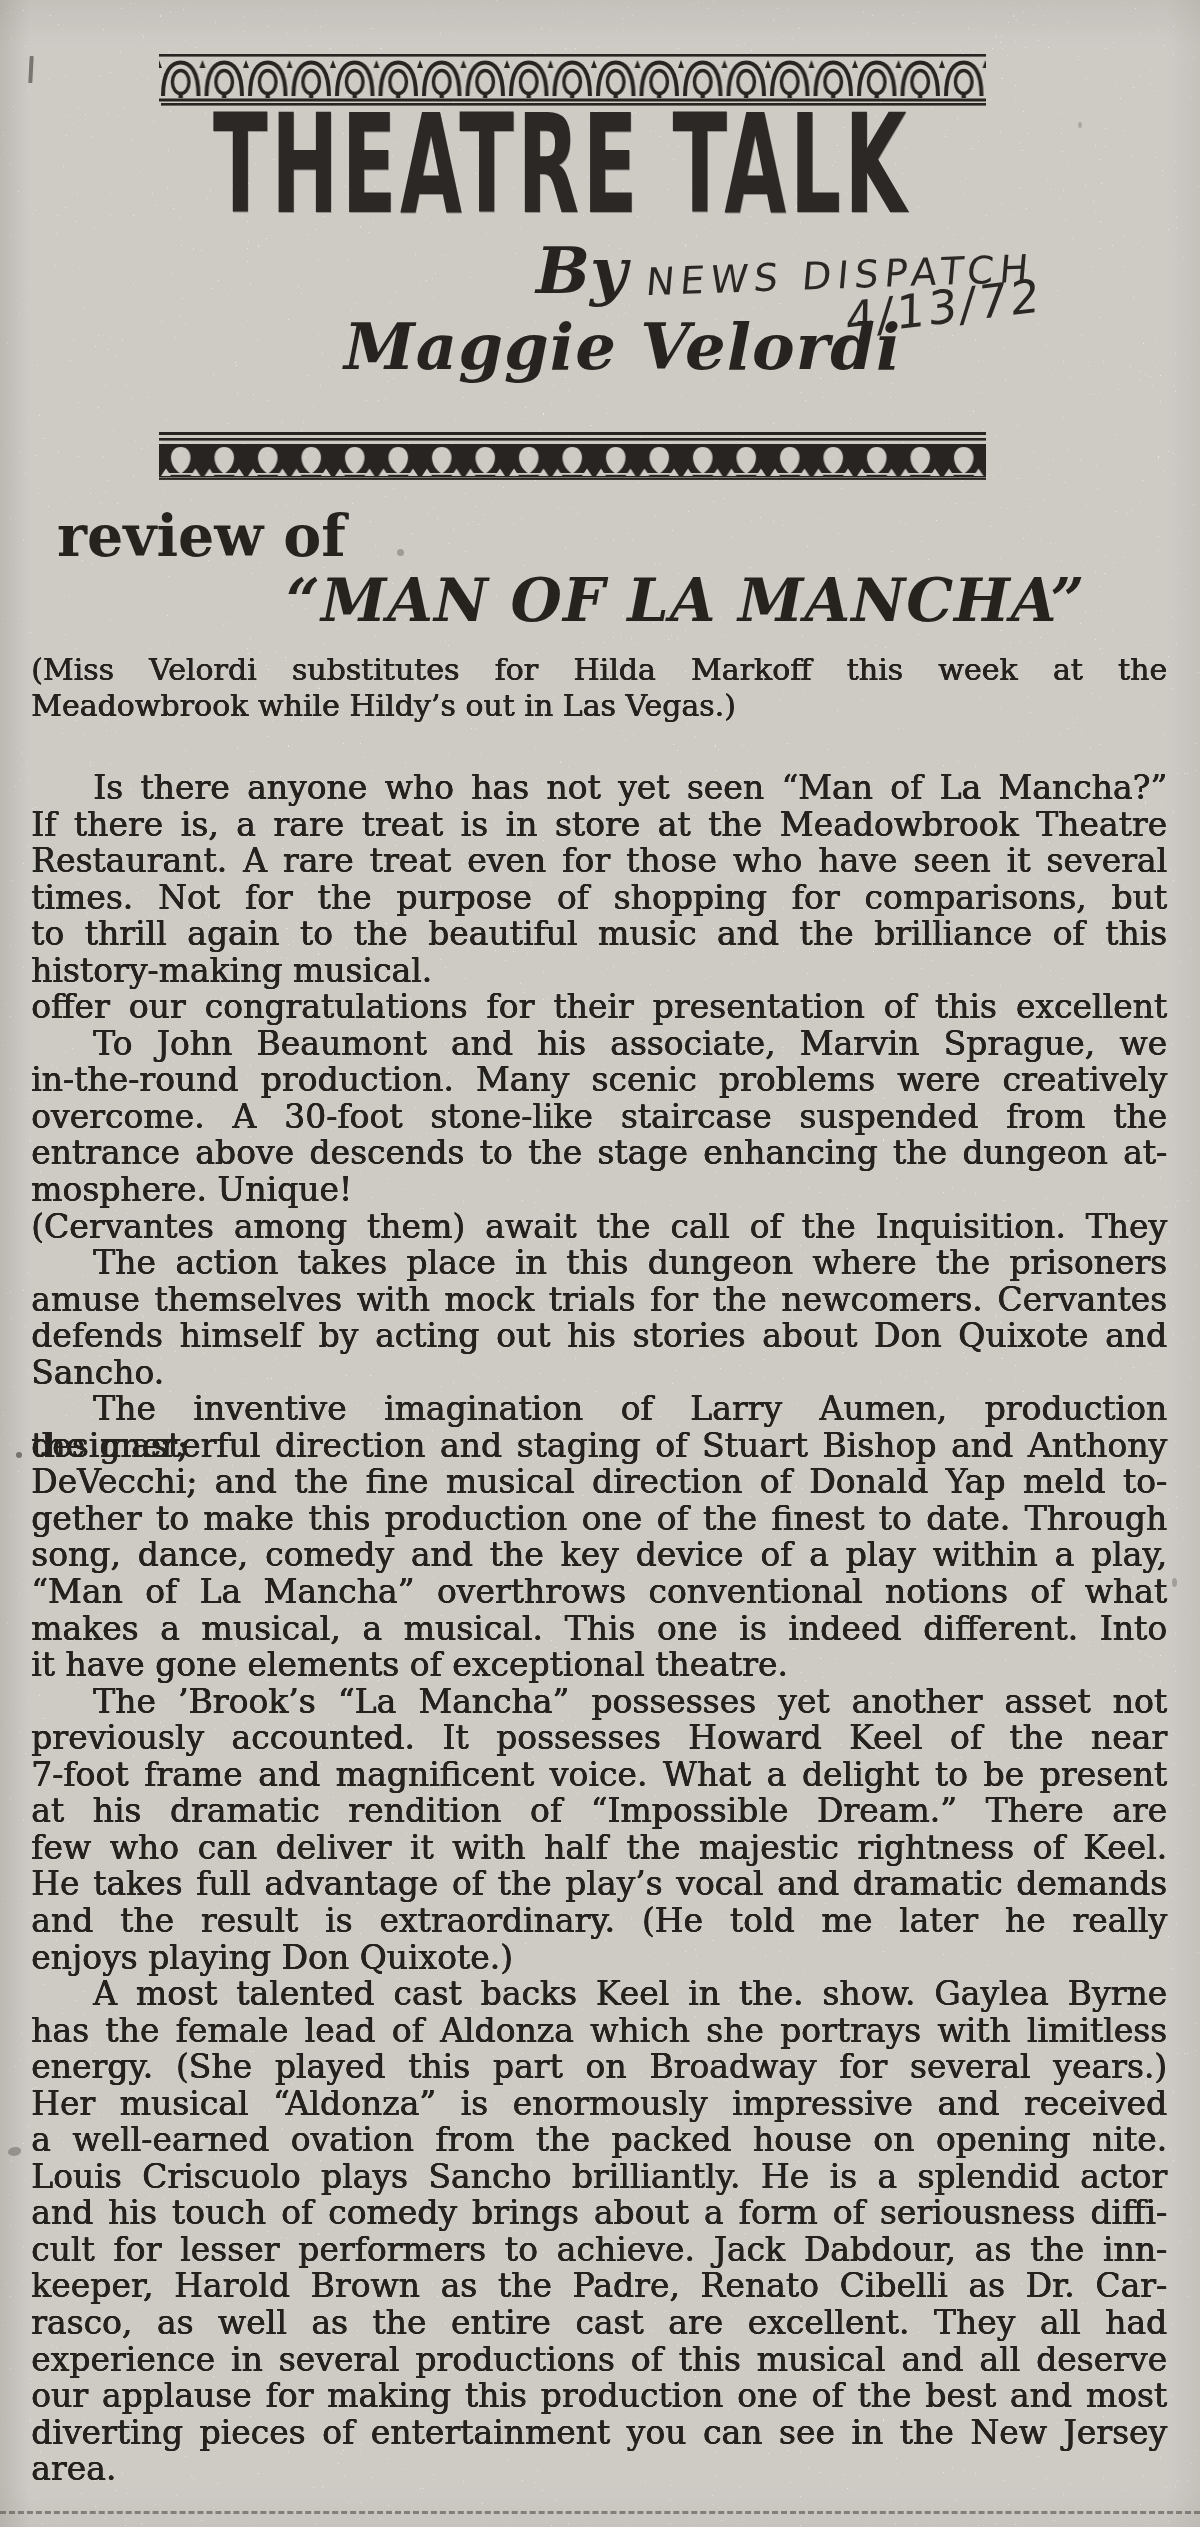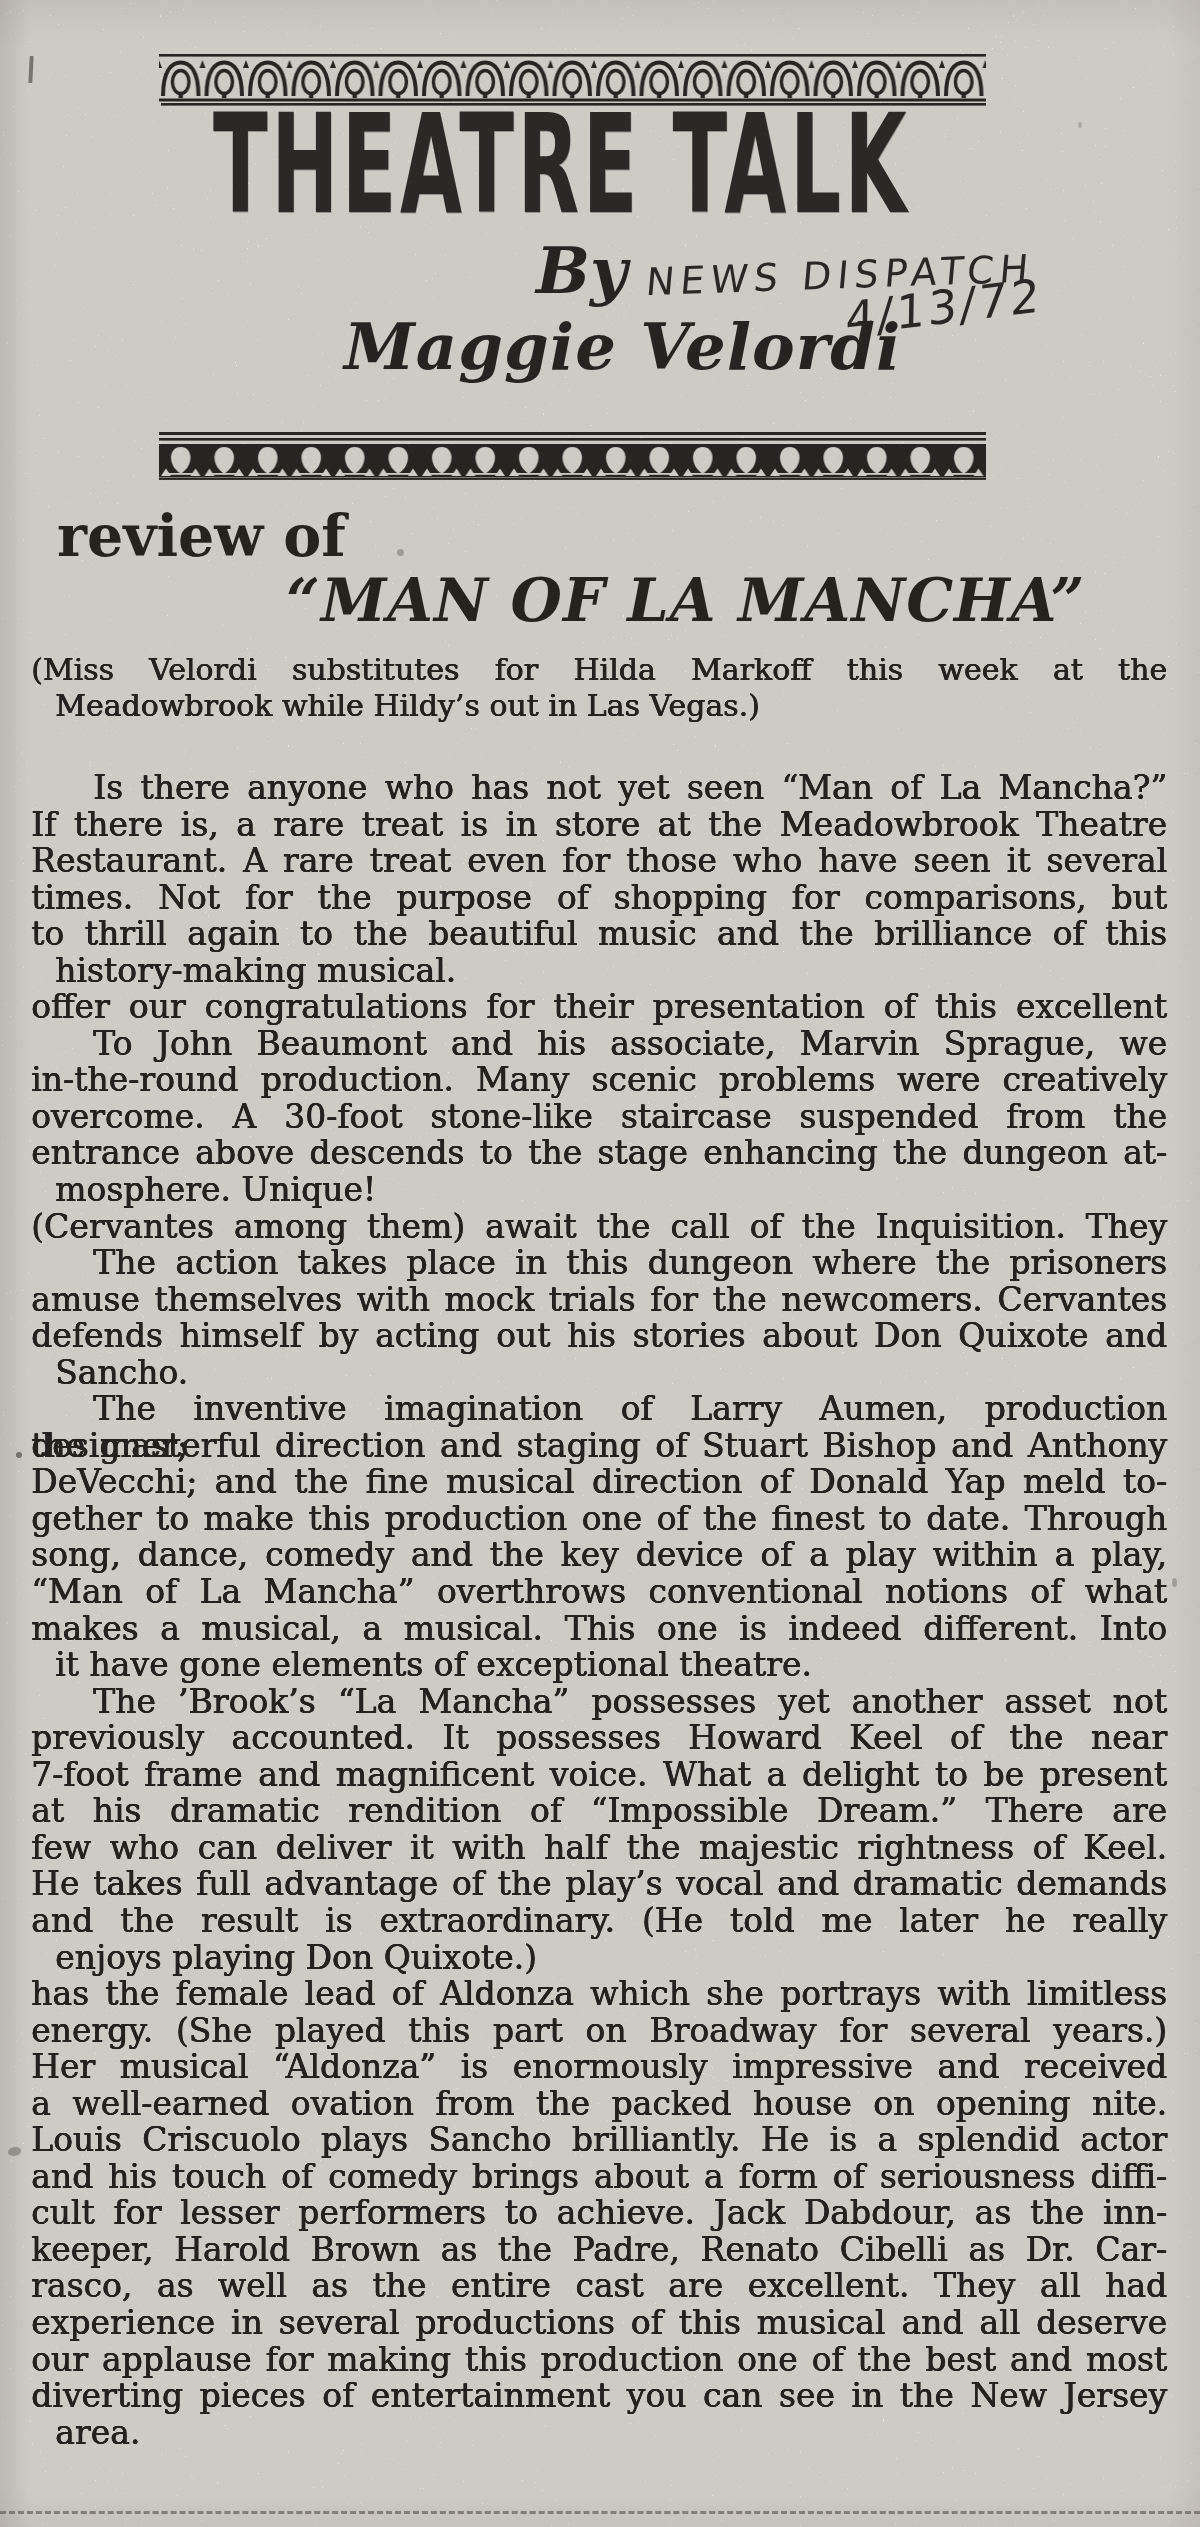--- a/index.html
+++ b/index.html
@@ -62,21 +62,21 @@
   .editor-note .line { height:36px; line-height:36px; }
   .article-body { top:770px; font-size:33px; }
   .article-body .line { height:36.55px; line-height:36.55px; }
 
   .para { margin:0; }
   .line {
     text-align:justify; text-align-last:justify; text-justify:inter-word;
     white-space:normal; overflow:visible;
     text-shadow:0.55px 0 0 currentColor, 0 0.45px 0 currentColor, 0.45px 0.45px 0 rgba(29,27,24,.65);
   }
-  .line.last { text-align-last:left;margin-left:24px; }
+  .line.last { text-align-last:left; }
   .line.first { text-indent:62px; }
 
   .bottom-rule {
     position:absolute; left:0; top:2511px; width:1200px; height:0;
     border-top:3px dashed rgba(72,69,63,.55);
   }
   .speck { position:absolute; background:rgba(45,42,38,.55); border-radius:50%; pointer-events:none; }
   .speck.tick { border-radius:1px; }
 </style>
 </head>
@@ -175,20 +175,21 @@
         <div class="line first">The ’Brook’s “La Mancha” possesses yet another asset not</div>
         <div class="line">previously accounted. It possesses Howard Keel of the near</div>
         <div class="line">7-foot frame and magnificent voice. What a delight to be present</div>
         <div class="line">at his dramatic rendition of “Impossible Dream.” There are</div>
         <div class="line">few who can deliver it with half the majestic rightness of Keel.</div>
         <div class="line">He takes full advantage of the play’s vocal and dramatic demands</div>
         <div class="line">and the result is extraordinary. (He told me later he really</div>
         <div class="line last">enjoys playing Don Quixote.)</div>
       </div>
       <div class="para">
+        <div class="line first">A most talented cast backs Keel in the. show. Gaylea Byrne</div>
         <div class="line">has the female lead of Aldonza which she portrays with limitless</div>
         <div class="line">energy. (She played this part on Broadway for several years.)</div>
         <div class="line">Her musical “Aldonza” is enormously impressive and received</div>
         <div class="line">a well-earned ovation from the packed house on opening nite.</div>
         <div class="line">Louis Criscuolo plays Sancho brilliantly. He is a splendid actor</div>
         <div class="line">and his touch of comedy brings about a form of seriousness diffi-</div>
         <div class="line">cult for lesser performers to achieve. Jack Dabdour, as the inn-</div>
         <div class="line">keeper, Harold Brown as the Padre, Renato Cibelli as Dr. Car-</div>
         <div class="line">rasco, as well as the entire cast are excellent. They all had</div>
         <div class="line">experience in several productions of this musical and all deserve</div>

